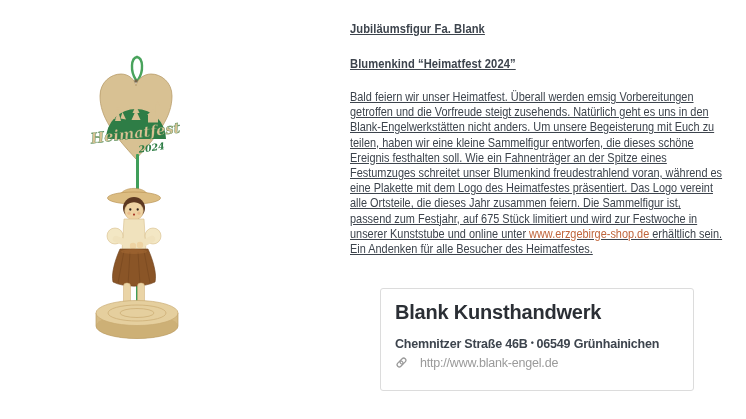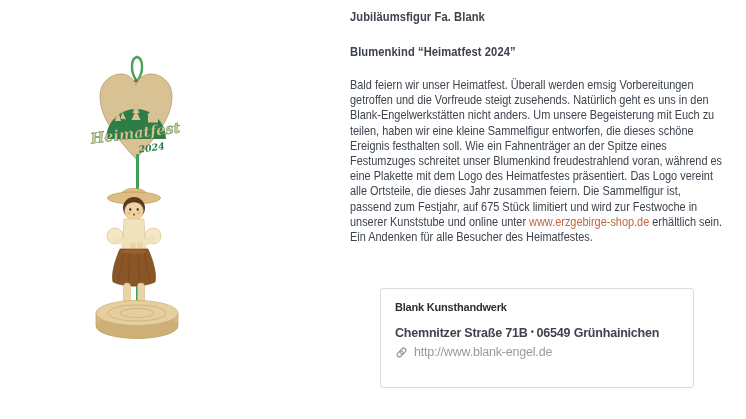--- a/index.html
+++ b/index.html
@@ -13,21 +13,21 @@
   .canvas { position: absolute; inset: 0; width: 746px; height: 419px; background: #ffffff; }
 
   
   .photo-wrap {
     position: absolute; left: 52px; top: 55px;
     width: 170px; height: 290px; cursor: pointer;
   }
 
   
   .article-col {
-    position: absolute; left: 350px; top: 2px; width: 396px;
+    position: absolute; left: 350px; top: 14px; width: 396px; text-decoration: underline;
   }
   .squeeze {
     width: 452px;
     transform: scaleX(0.828);
     transform-origin: 0 0;
   }
   .kicker {
     font-size: 13.5px; font-weight: bold; color: #3d444d;
     padding-top: 7px; letter-spacing: 0.1px;
   }
@@ -44,34 +44,34 @@
   
   .vendor-card {
     position: absolute; left: 380px; top: 288px;
     width: 314px; min-height: 100px;
     background: #ffffff;
     border: 1px solid #dcdcdc;
     border-radius: 3px;
     padding: 12px 14px 20px 14px;
   }
   .vendor-name {
-    font-size: 11px; font-weight: bold; color: #2b2f35;
+    font-size: 20px; font-weight: bold; color: #2b2f35;
     letter-spacing: -0.2px;
   }
   .vendor-address {
     margin-top: 13px;
     font-size: 12.5px; font-weight: bold; color: #3d444d;
     letter-spacing: -0.2px; white-space: nowrap;
   }
   .addr-sep {
     display: inline-block; font-size: 9px;
     vertical-align: 2.5px; padding: 0 3px; color: #3d444d;
   }
   .vendor-link-row {
-    margin-top: 5px; display: flex; align-items: flex-end; gap: 6px;
+    margin-top: 5px; display: flex; align-items: flex-start; gap: 12px;
     color: #9a9a9a;
   }
   .vendor-link-row svg { flex: 0 0 auto; display: block; }
   .vendor-url {
     font-size: 12.5px; color: #9a9a9a; letter-spacing: -0.2px;
     text-decoration: none; cursor: pointer;
   }
 </style>
 </head>
 <body>
@@ -164,21 +164,21 @@
   <div class="article-col">
     <div class="squeeze">
       <div class="kicker">Jubiläumsfigur Fa. Blank</div>
       <div class="title">Blumenkind “Heimatfest 2024”</div>
       <div class="body-text"><span>Bald feiern wir unser Heimatfest. Überall werden emsig Vorbereitungen getroffen und die Vorfreude steigt zusehends. Natürlich geht es uns in den Blank-Engelwerkstätten nicht anders. Um unsere Begeisterung mit Euch zu teilen, haben wir eine kleine Sammelfigur entworfen, die dieses schöne Ereignis festhalten soll. Wie ein Fahnenträger an der Spitze eines Festumzuges schreitet unser Blumenkind freudestrahlend voran, während es eine Plakette mit dem Logo des Heimatfestes präsentiert. Das Logo vereint alle Ortsteile, die dieses Jahr zusammen feiern. Die Sammelfigur ist, passend zum Festjahr, auf 675 Stück limitiert und wird zur Festwoche in unserer Kunststube und online unter </span><a class="inline-link">www.erzgebirge-shop.de</a><span> erhältlich sein. Ein Andenken für alle Besucher des Heimatfestes.</span></div>
     </div>
   </div>
 
   <div class="vendor-card">
     <div class="vendor-name">Blank Kunsthandwerk</div>
-    <div class="vendor-address"><span>Chemnitzer Straße 71B</span><span class="addr-sep">•</span><span>06549 Grünhainichen</span></div>
+    <div class="vendor-address"><span>Chemnitzer Straße 46B</span><span class="addr-sep">•</span><span>06549 Grünhainichen</span></div>
     <div class="vendor-link-row">
       <span>
         <svg viewBox="0 0 16 16" width="13" height="13">
           <g transform="rotate(-45 8 8)" fill="none" stroke="#9a9a9a" stroke-width="1.5">
             <rect x="1.5" y="5.3" width="8" height="5.4" rx="2.7"></rect>
             <rect x="6.5" y="5.3" width="8" height="5.4" rx="2.7"></rect>
           </g>
         </svg>
       </span>
       <a class="vendor-url">http://www.blank-engel.de</a>

